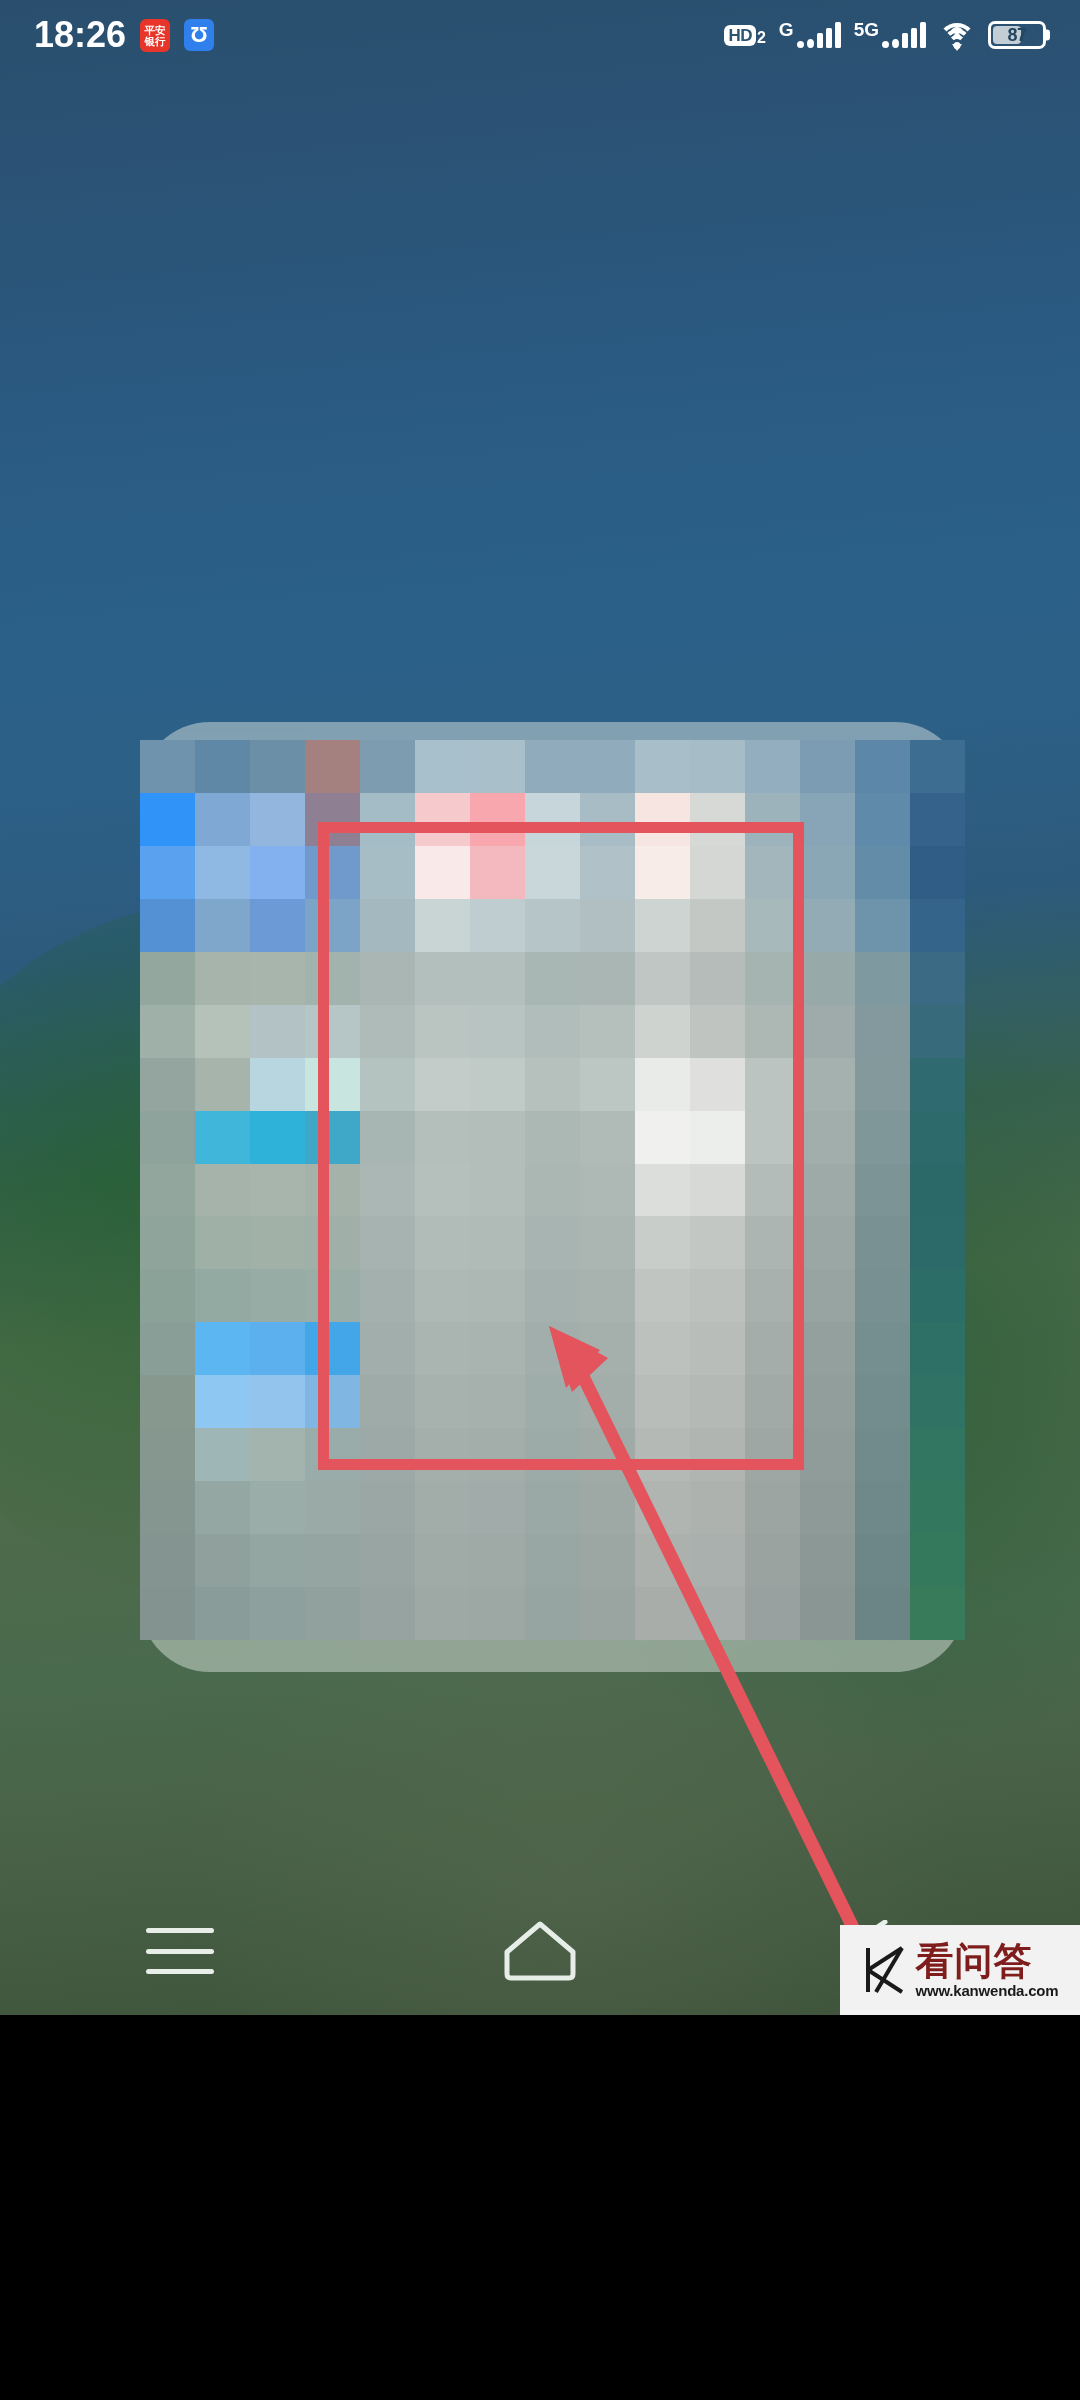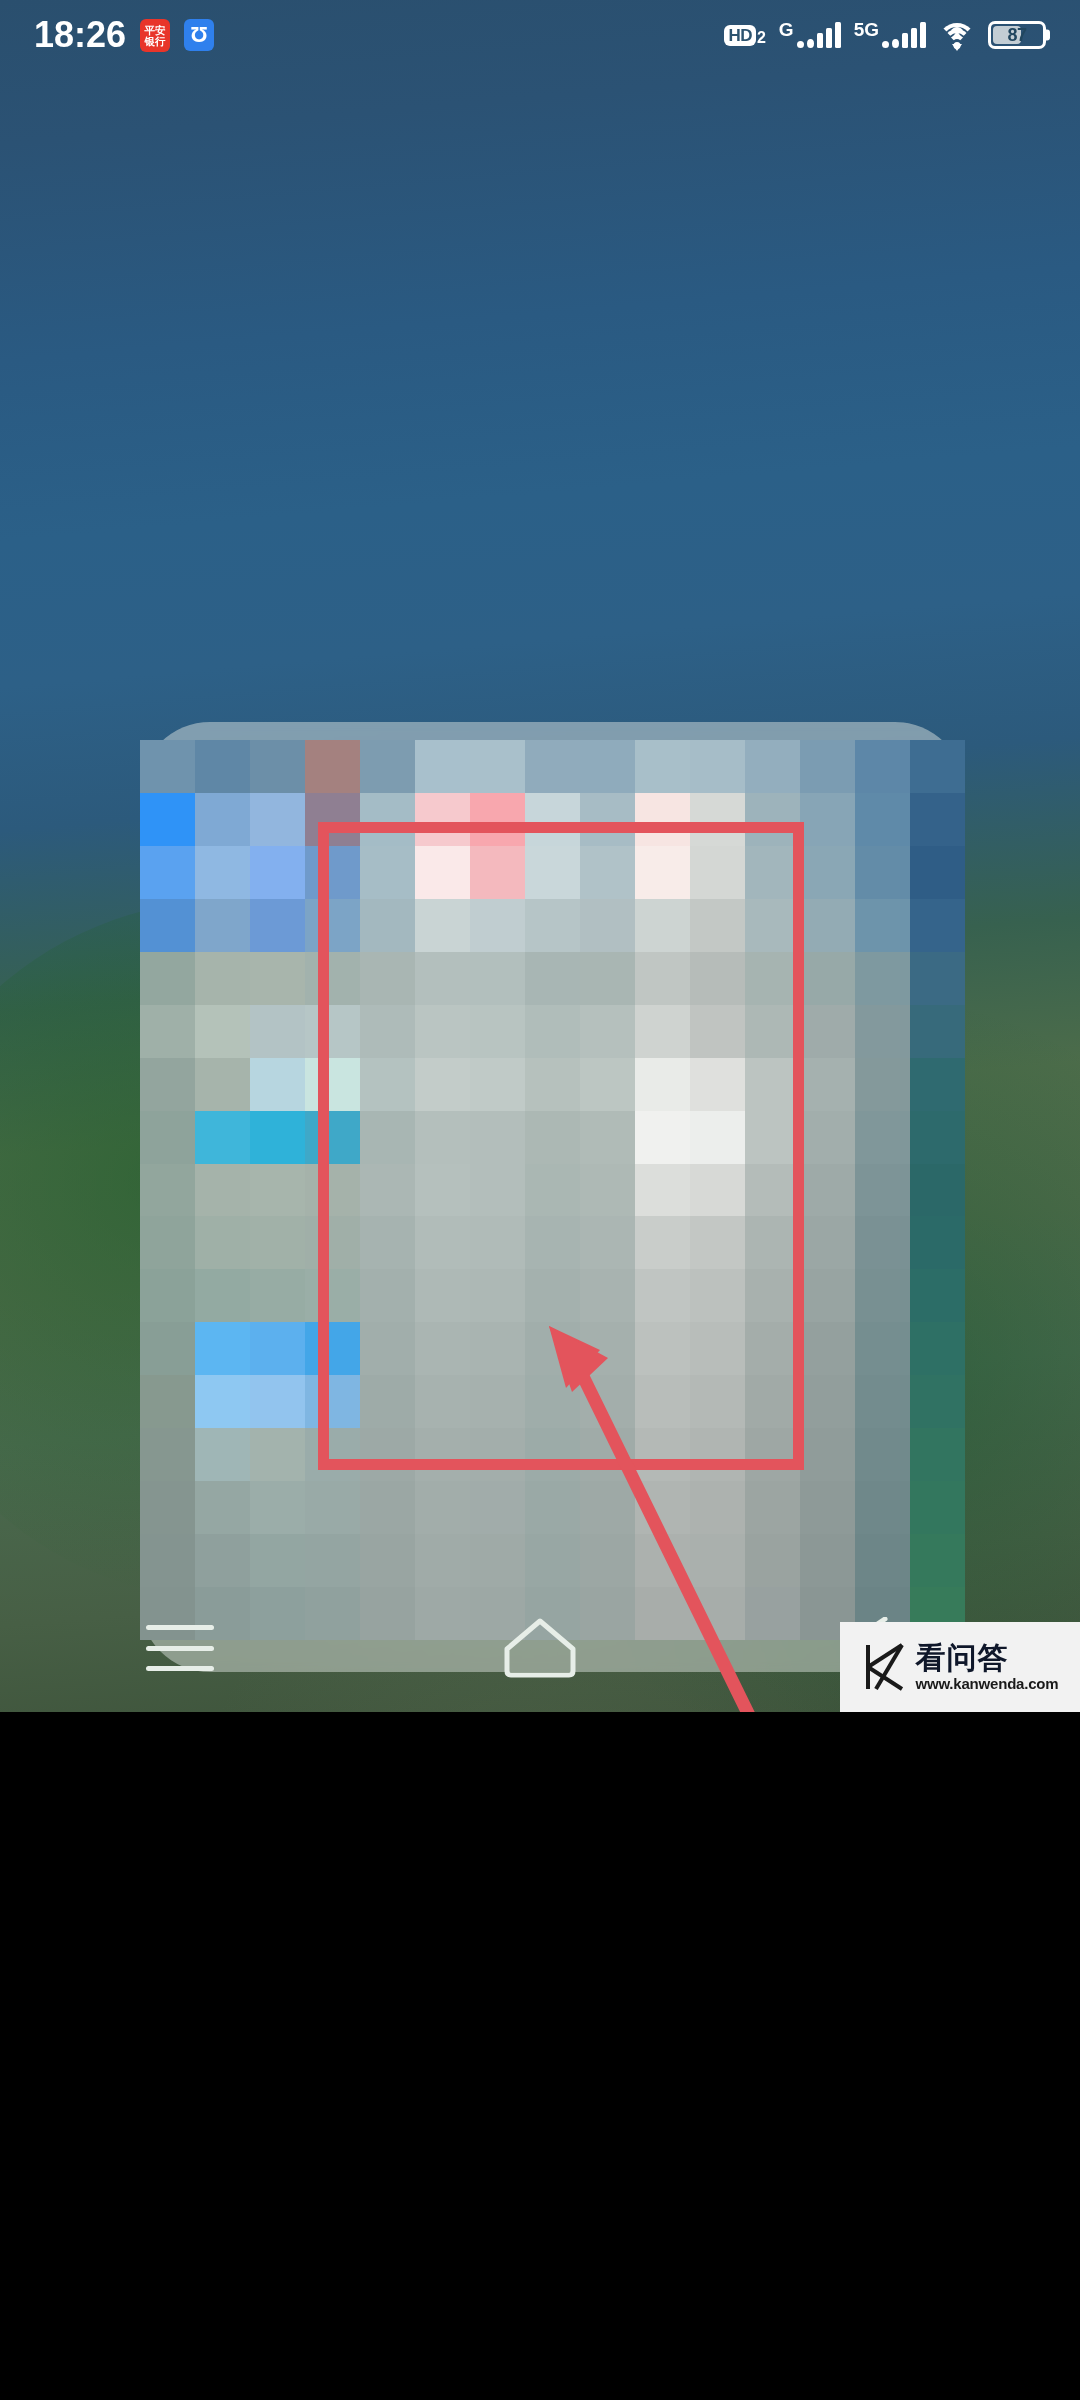--- a/index.html
+++ b/index.html
@@ -6,21 +6,21 @@
     margin: 0;
     padding: 0;
     background: #000;
   }
   body {
     font-family: "Liberation Sans", "DejaVu Sans", sans-serif;
   }
   #screen {
     position: relative;
     width: 1080px;
-    height: 1712px;
+    height: 2015px;
     overflow: hidden;
     background: #2b5070;
   }
 
   
   .wallpaper {
     position: absolute;
     inset: 0;
     background:
       linear-gradient(175deg,
@@ -333,21 +333,21 @@
     position: absolute;
     right: 0; bottom: 0;
     width: 240px; height: 90px;
     background: #f2f2f2;
     display: flex; align-items: center; justify-content: center;
     gap: 8px;
     z-index: 50;
   }
   .wm-logo { width: 46px; height: 52px; }
   .wm-text { display: flex; flex-direction: column; align-items: flex-start; line-height: 1; }
-  .wm-cn { font-size: 30px; font-weight: bold; color: #0f172a; letter-spacing: 1px; }
+  .wm-cn { font-size: 38px; font-weight: bold; color: #7f1d1d; letter-spacing: 1px; }
   .wm-url { font-size: 15px; font-weight: bold; color: #1a1a1a; margin-top: 3px; letter-spacing: -0.2px; }
 </style>
 </head>
 <body>
 
 <div id="screen">
 
   <div class="wallpaper">
     <div class="wallpaper-blob-a"></div>
     <div class="wallpaper-blob-b"></div>

